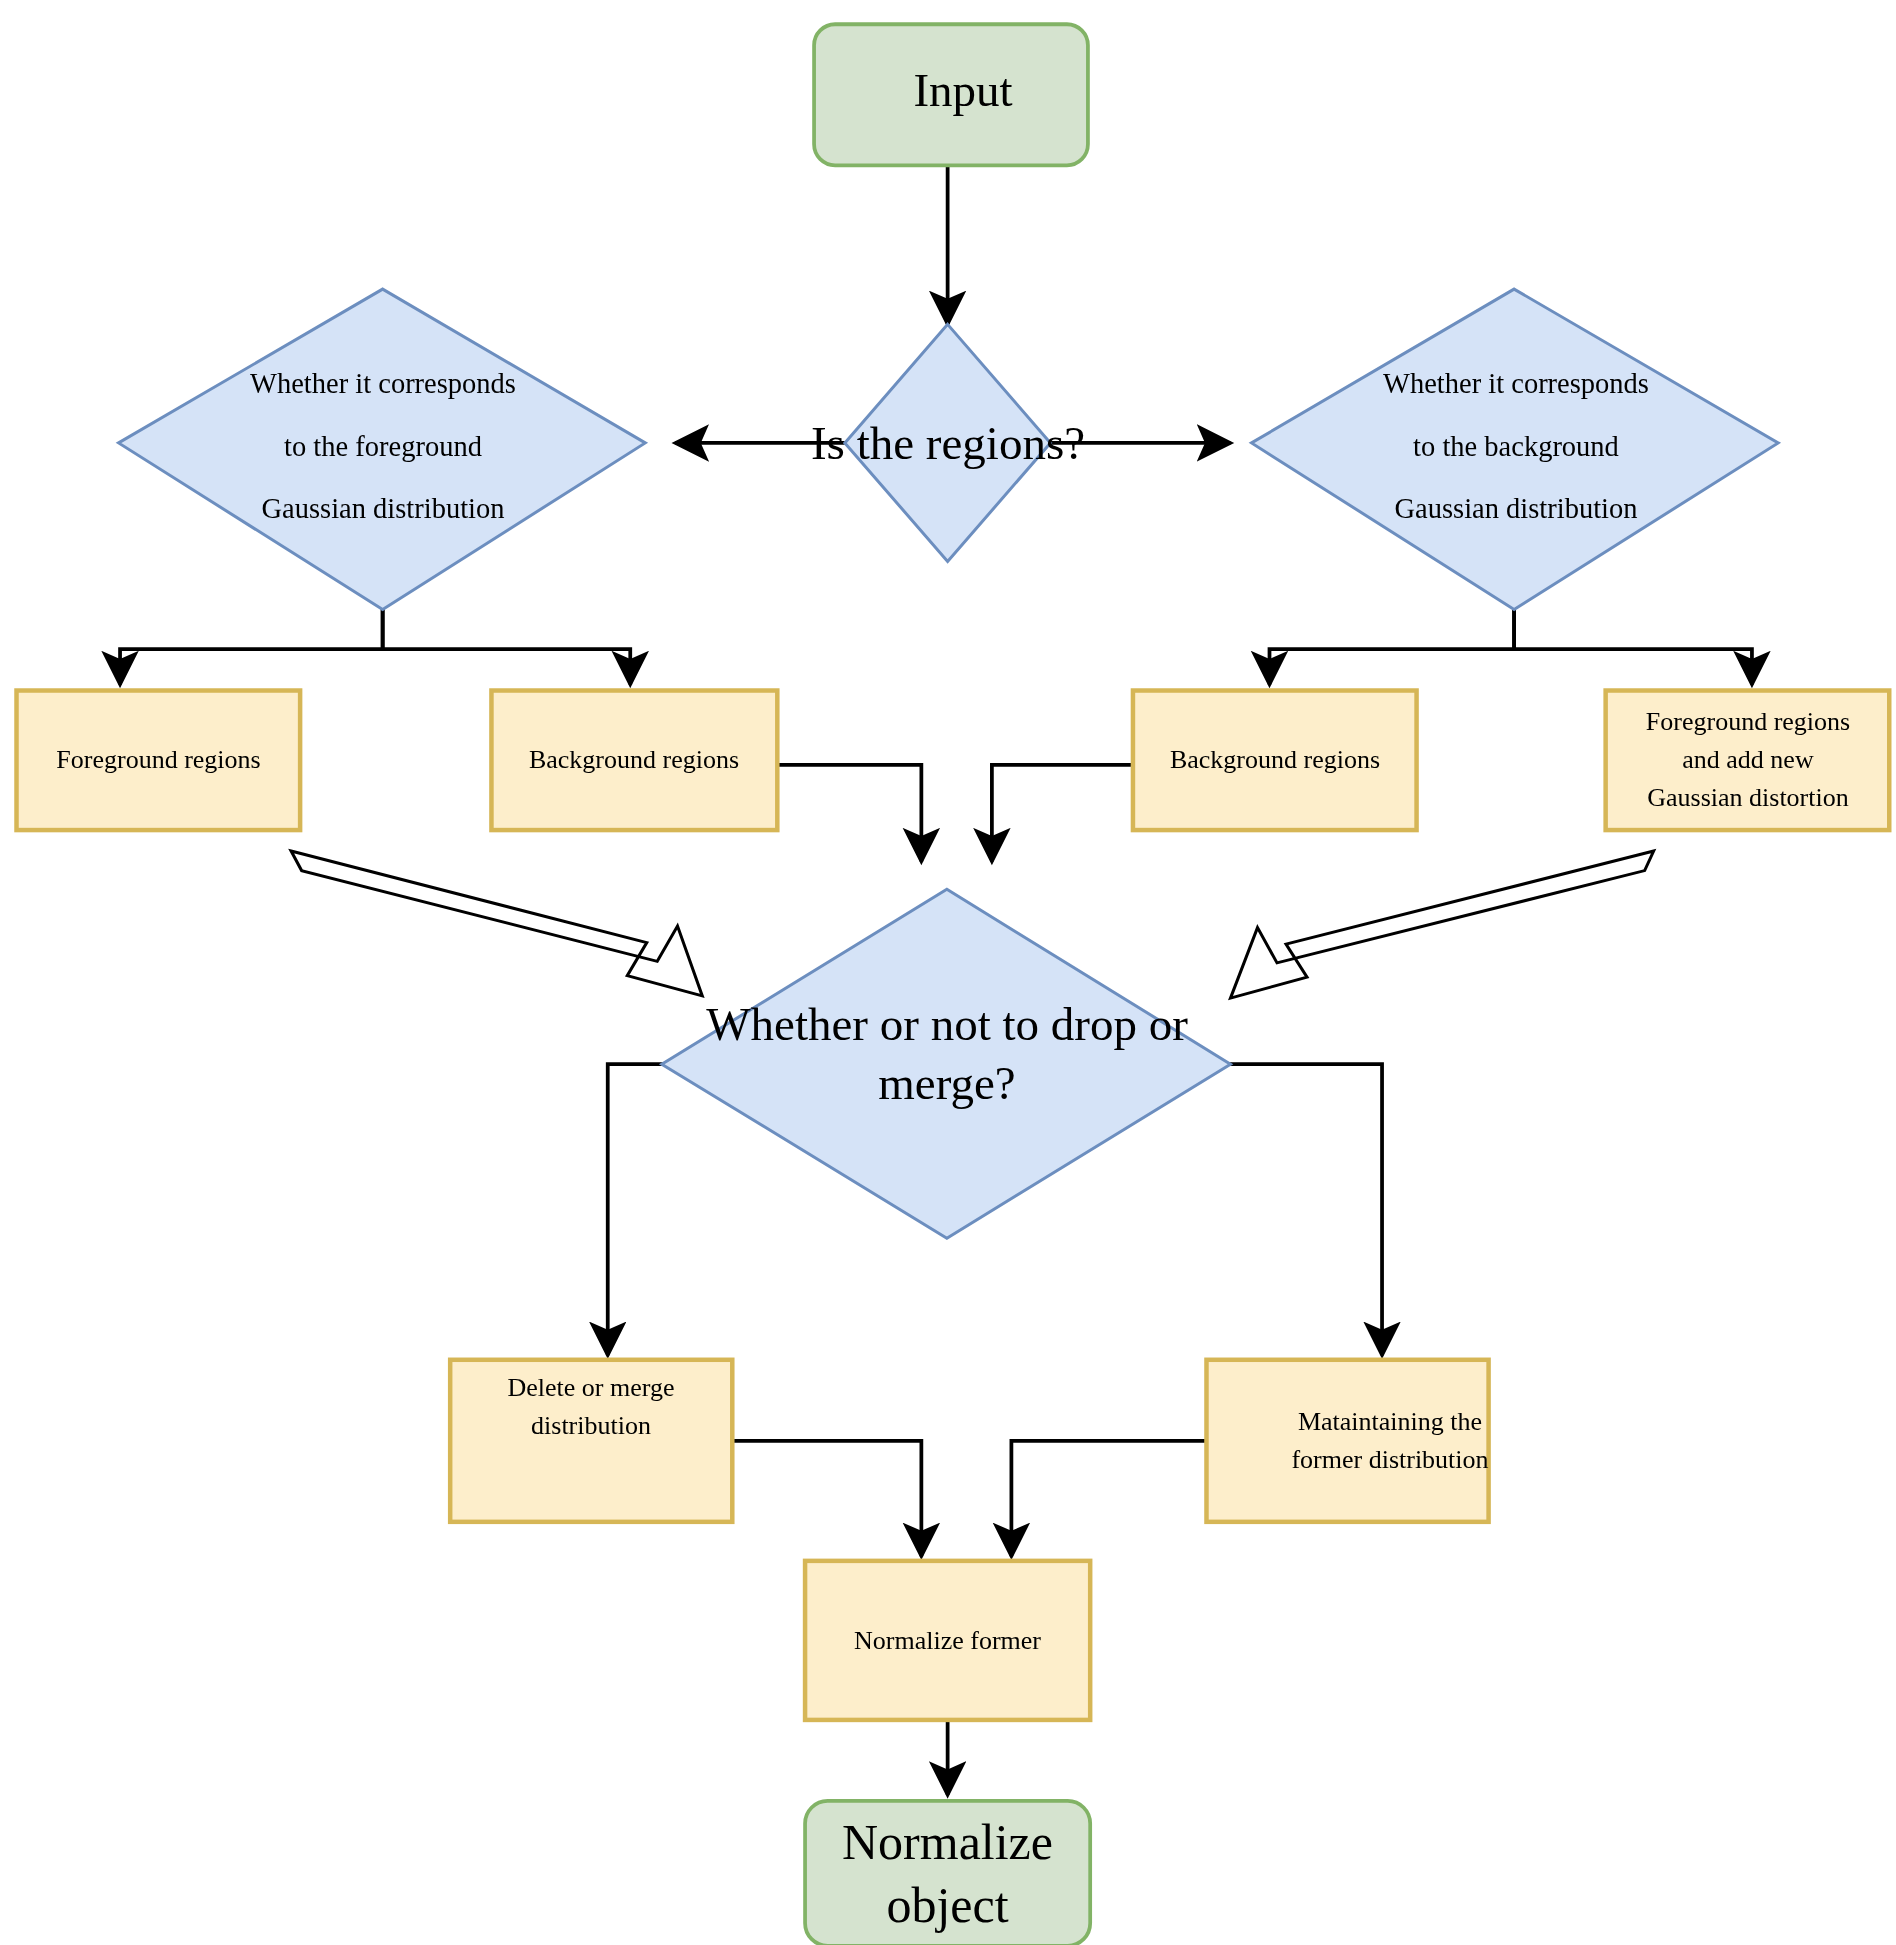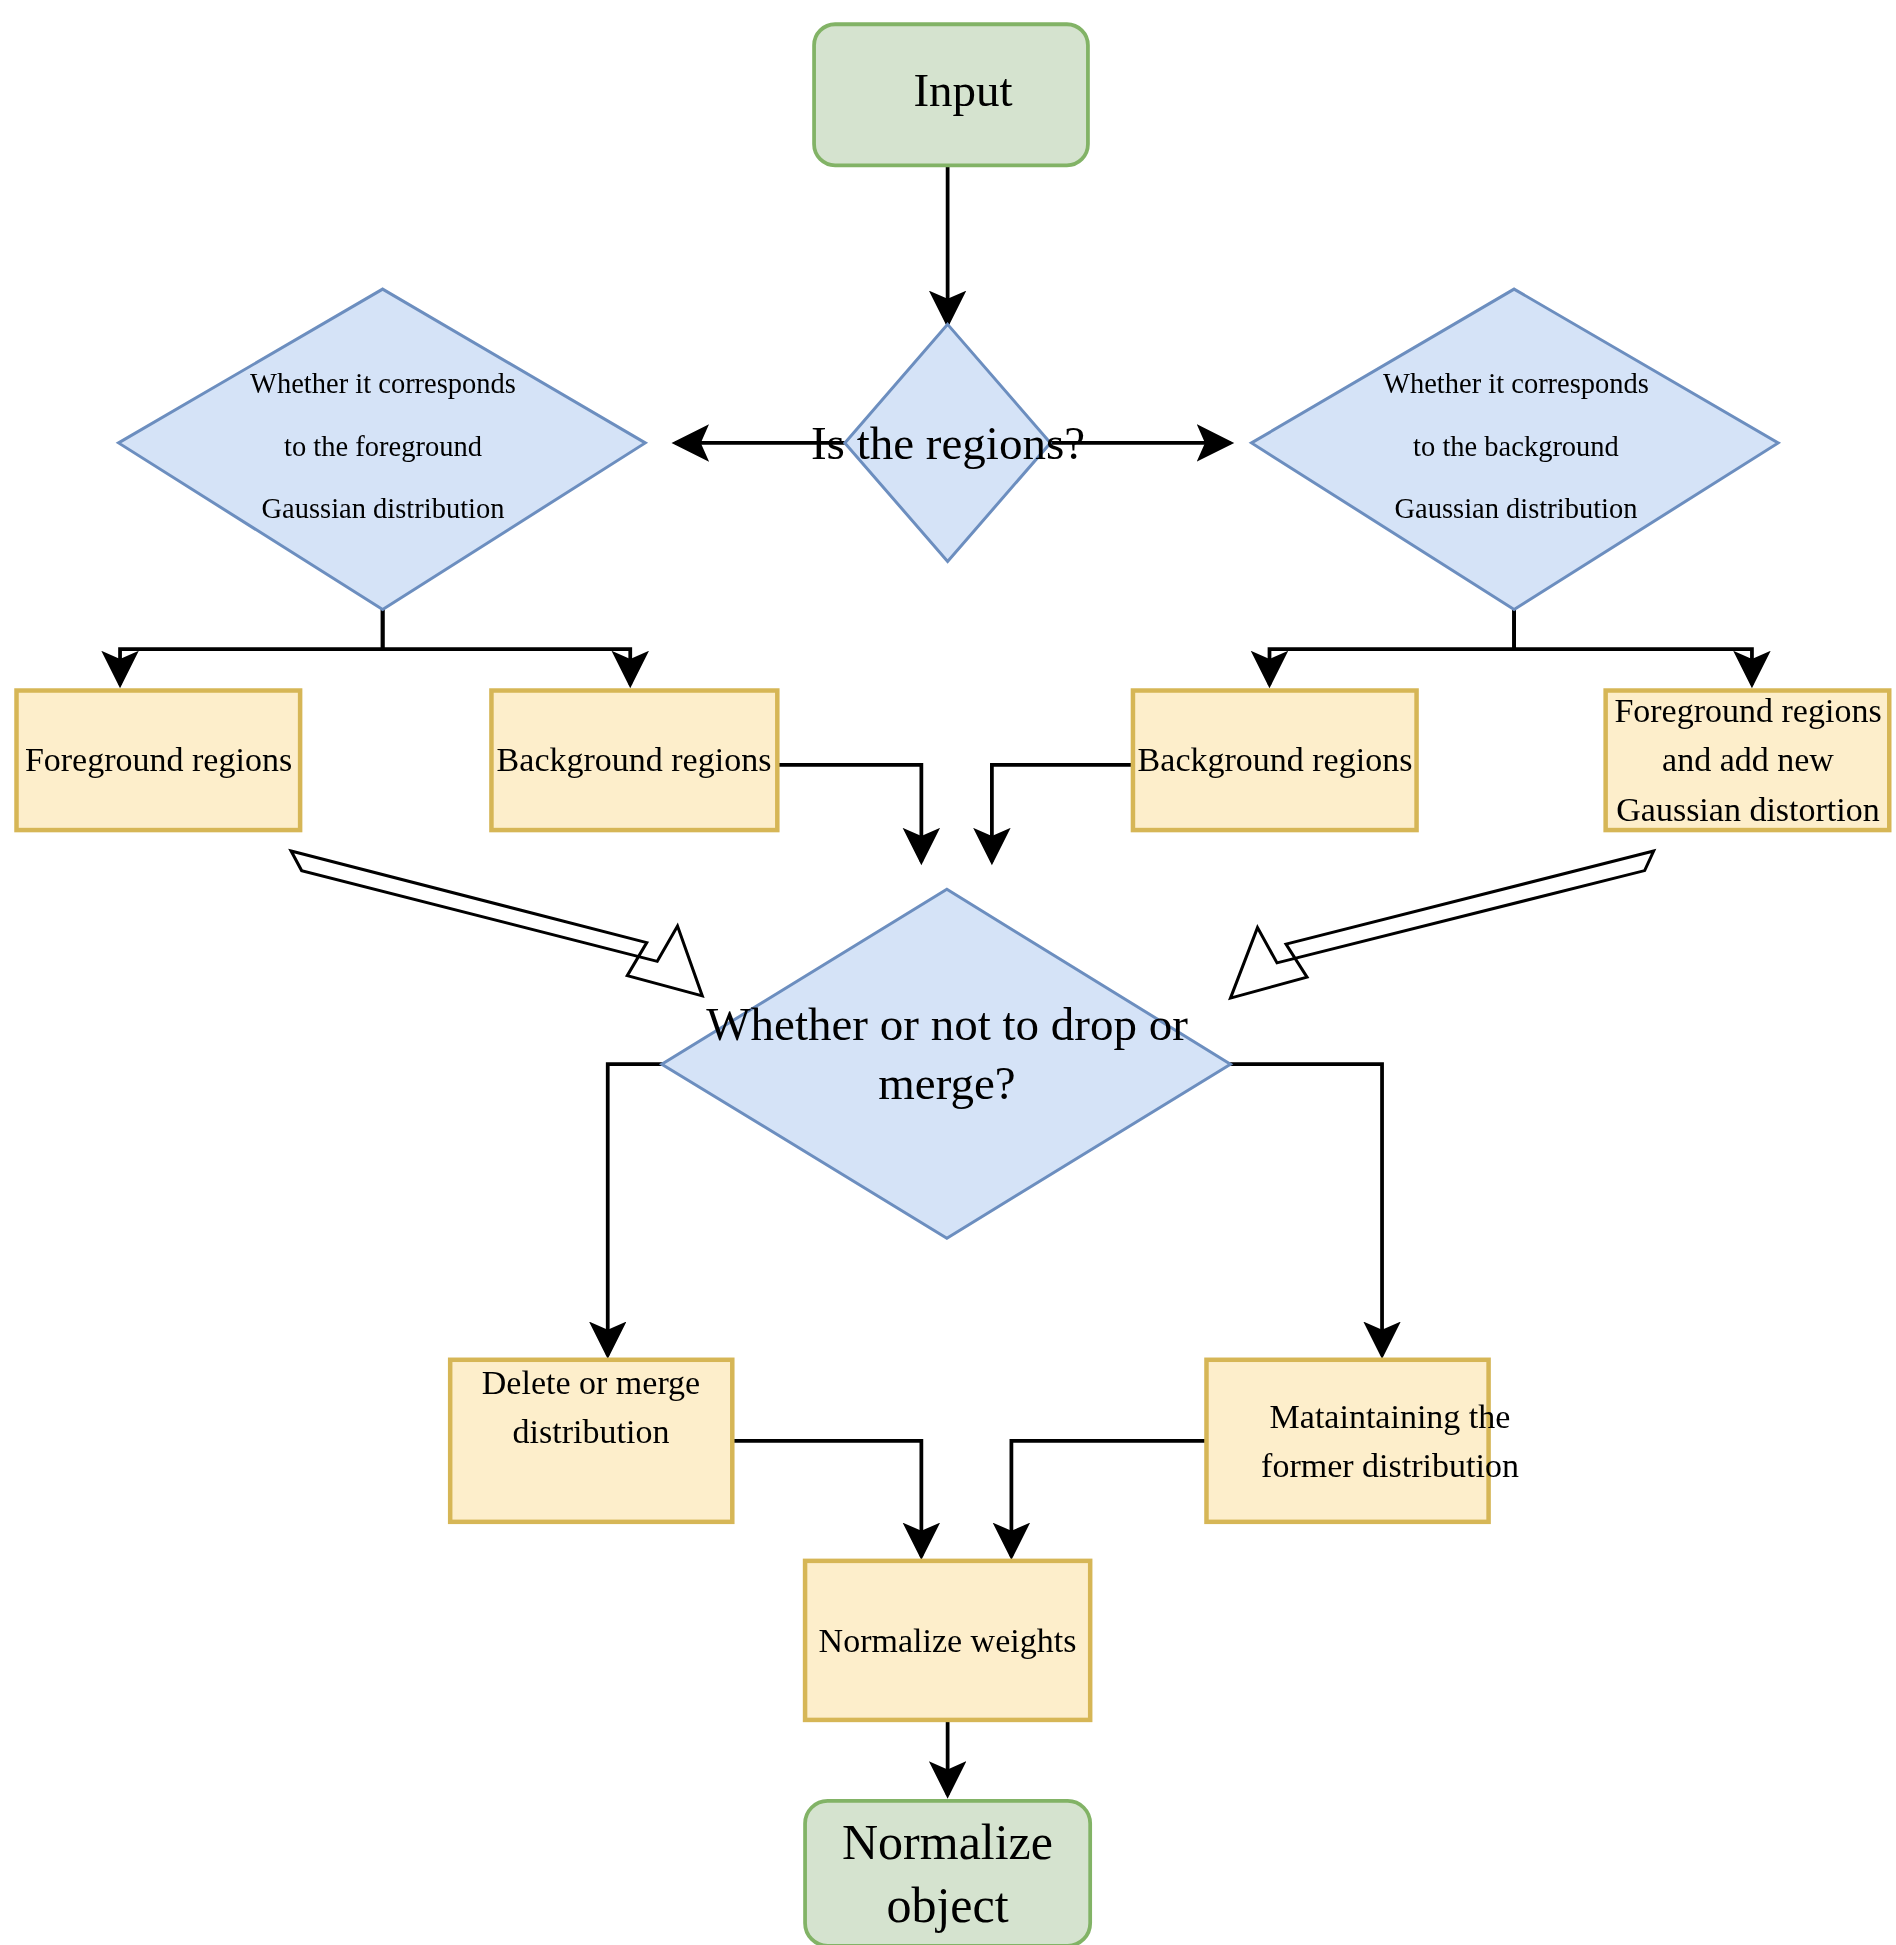--- a/index.html
+++ b/index.html
@@ -41,21 +41,21 @@
   }
   .lbl-diamond-big {
     font-size: 47px;
     line-height: 1.25;
   }
   .lbl-diamond-small {
     font-size: 28.5px;
     line-height: 2.2;
   }
   .lbl-box {
-    font-size: 34px;
+    font-size: 26px;
     line-height: 1.45;
   }
 </style>
 </head>
 <body>
 
 <div id="canvas">
 
   <svg id="flow-svg" viewBox="0 0 2527 2593">
     <defs>
@@ -147,19 +147,19 @@
 
   <div class="node-label lbl-diamond-big" style="left:647px; top:990px; width:600px; height:128px;">Whether or not to drop or
 merge?</div>
 
   <div class="node-label lbl-box" style="left:450px; top:1326px; width:282px; height:162px;">Delete or merge
 distribution</div>
 
   <div class="node-label lbl-box" style="left:1249px; top:1360px; width:282px; height:162px;">Mataintaining the
 former distribution</div>
 
-  <div class="node-label lbl-box" style="left:805px; top:1561px; width:285px; height:159px;">Normalize weights</div>
+  <div class="node-label lbl-box" style="left:805px; top:1561px; width:285px; height:159px;">Normalize former</div>
 
   <div class="node-label lbl-terminal" style="left:805px; top:1801px; width:285px; height:145px; font-size:50px;">Normalize
 object</div>
 
 </div>
 
 
 </body></html>

